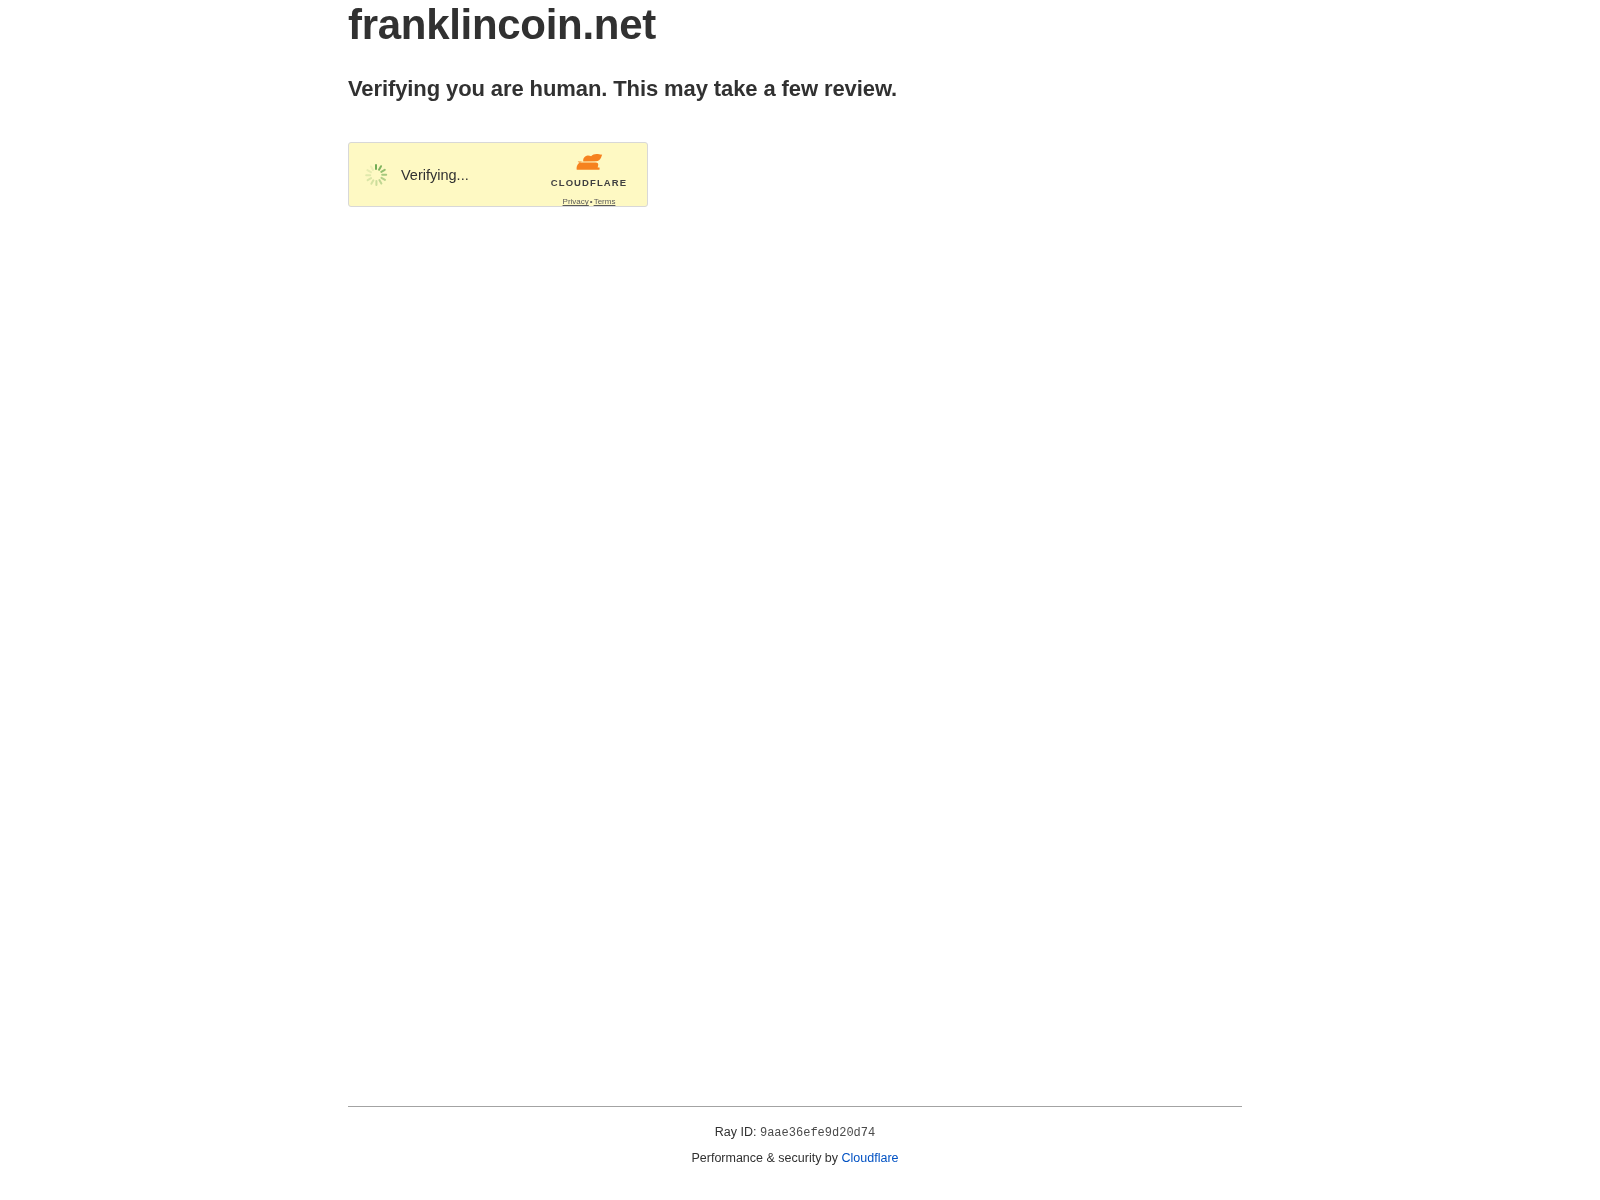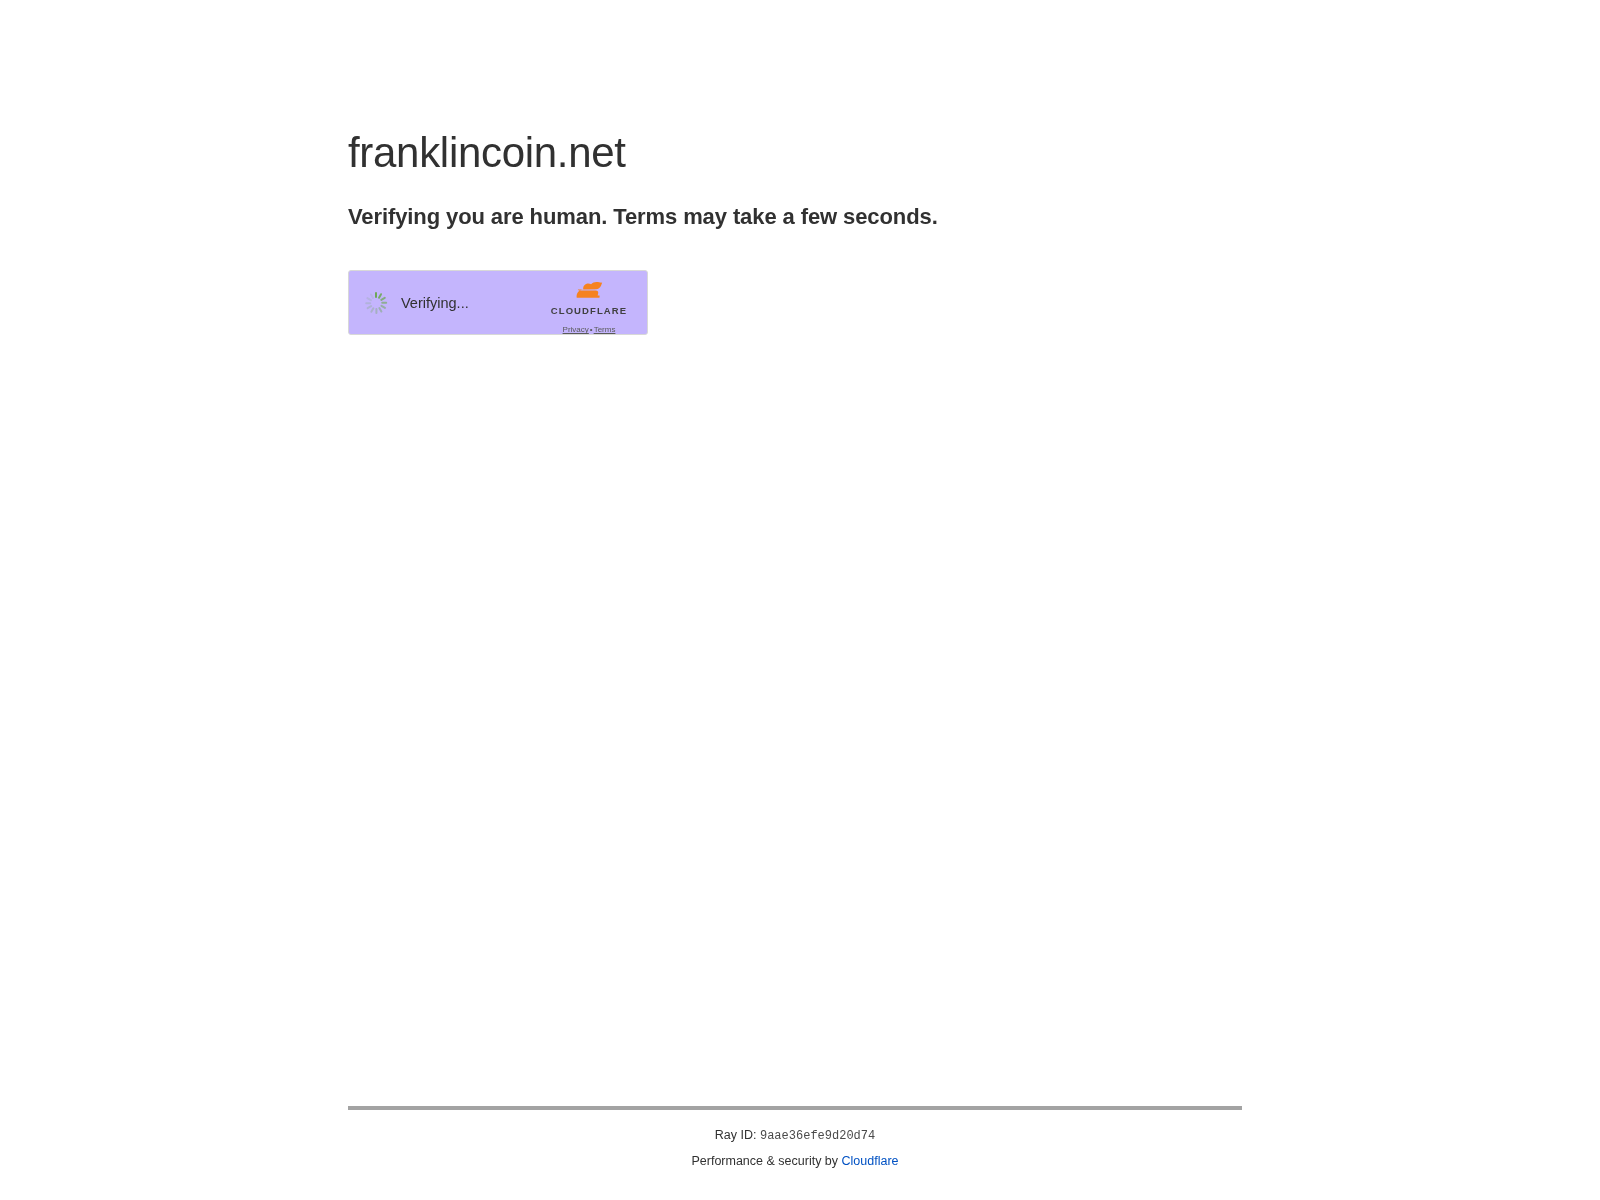--- a/index.html
+++ b/index.html
@@ -22,46 +22,45 @@
 
   .content {
     position: absolute;
     left: 348px;
     top: 0;
     width: 920px;
   }
 
   .site-title {
     font-size: 42px;
-    font-weight: 400;
+    font-weight: 700;
     line-height: 1.2;
     color: #313131;
     margin: 0;
-    padding-top: 128px;
     letter-spacing: -0.3px;
   }
 
   .subtitle {
     font-size: 22px;
     font-weight: bold;
     color: #313131;
     margin: 0;
     padding-top: 26px;
     letter-spacing: -0.1px;
   }
 
   .widget-wrap {
     padding-top: 40px;
   }
 
   .cf-widget {
     width: 300px;
     height: 65px;
     border: 1px solid #d8d8d8;
-    background: #c4b5fd;
+    background: #fef9c3;
     border-radius: 3px;
     display: flex;
     align-items: center;
     box-sizing: border-box;
     padding: 0 14px;
     position: relative;
   }
 
   .spinner {
     width: 26px;
@@ -125,21 +124,21 @@
     color: #313131;
     padding-top: 78px;
     letter-spacing: -0.1px;
   }
 
   .footer {
     position: absolute;
     left: 348px;
     top: 1106px;
     width: 894px;
-    border-top: 4px solid #a3a3a3;
+    border-top: 1px solid #a3a3a3;
     text-align: center;
     padding-top: 18px;
   }
   .ray {
     font-size: 12.5px;
     color: #313131;
   }
   .ray .ray-id {
     font-family: "Liberation Mono", monospace;
     font-size: 12px;
@@ -157,21 +156,21 @@
 </style>
 </head>
 <body>
 
 <div class="page">
 
   <div class="content">
 
     <h1 class="site-title">franklincoin.net</h1>
 
-    <h2 class="subtitle">Verifying you are human. Terms may take a few seconds.</h2>
+    <h2 class="subtitle">Verifying you are human. This may take a few review.</h2>
 
     <div class="widget-wrap">
       <div class="cf-widget">
 
         <span class="spinner">
           <i style="transform:rotate(0deg);opacity:.95"></i>
           <i style="transform:rotate(30deg);opacity:.85"></i>
           <i style="transform:rotate(60deg);opacity:.72"></i>
           <i style="transform:rotate(90deg);opacity:.6"></i>
           <i style="transform:rotate(120deg);opacity:.5"></i>

